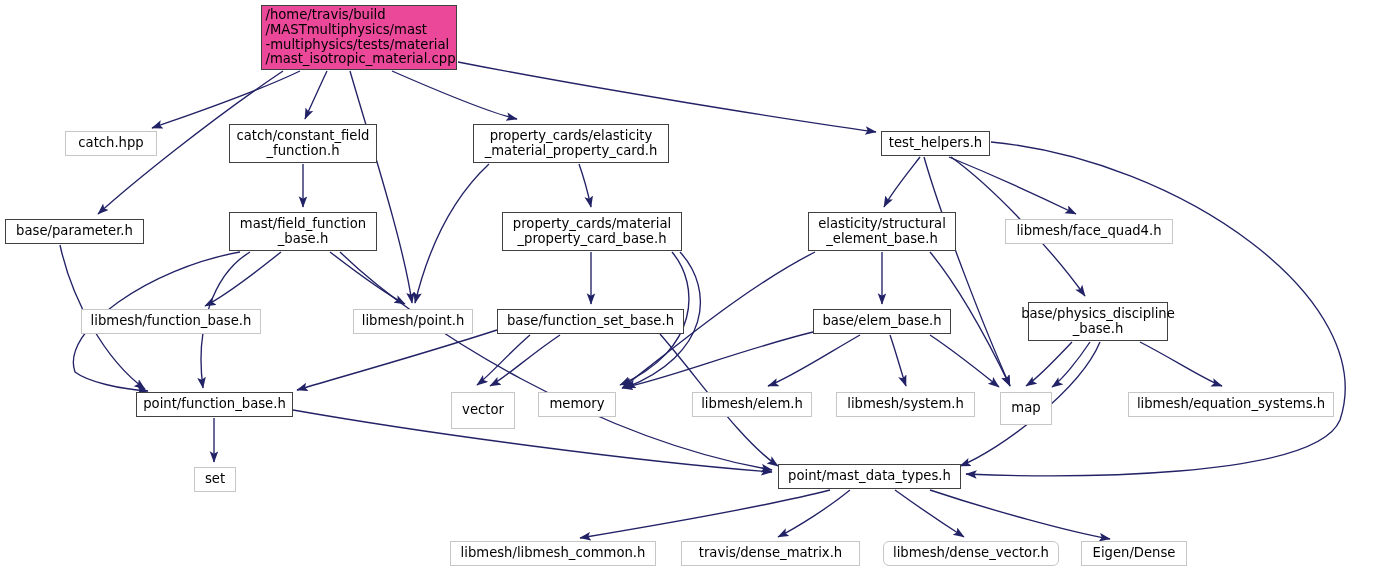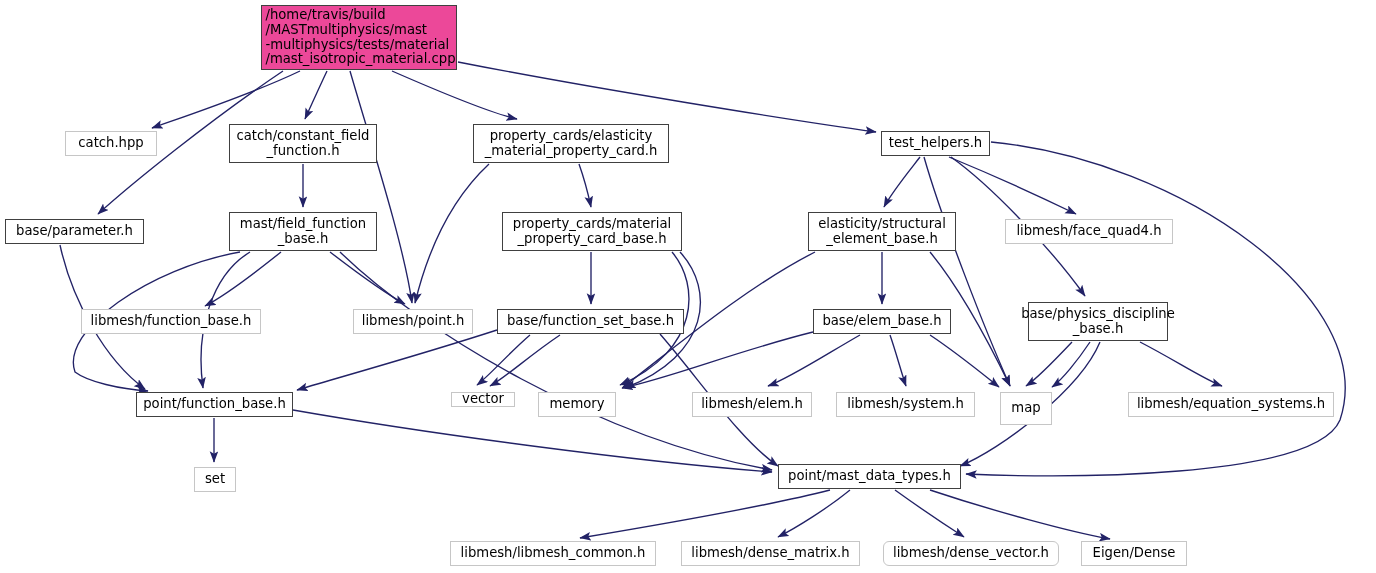--- a/index.html
+++ b/index.html
@@ -125,21 +125,21 @@
       <div class="node inner" style="left: 813px; top: 309px; width: 138px; height: 25px;">
         <span class="lbl">base/elem_base.h</span>
       </div>
       <div class="node inner" style="left: 1028px; top: 302px; width: 140px; height: 39px;">
         <span class="lbl">base/physics_discipline
 _base.h</span>
       </div>
       <div class="node inner" style="left: 136px; top: 392px; width: 157px; height: 25px;">
         <span class="lbl">point/function_base.h</span>
       </div>
-      <div class="node leaf" style="left: 451px; top: 392px; width: 64px; height: 15px;">
+      <div class="node leaf" style="left: 451px; top: 392px; width: 64px; height: 37px;">
         <span class="lbl">vector</span>
       </div>
       <div class="node leaf" style="left: 538px; top: 392px; width: 78px; height: 25px;">
         <span class="lbl">memory</span>
       </div>
       <div class="node leaf" style="left: 692px; top: 392px; width: 120px; height: 25px;">
         <span class="lbl">libmesh/elem.h</span>
       </div>
       <div class="node leaf" style="left: 836px; top: 392px; width: 139px; height: 25px;">
         <span class="lbl">libmesh/system.h</span>
@@ -153,21 +153,21 @@
       <div class="node leaf" style="left: 194px; top: 467px; width: 42px; height: 25px;">
         <span class="lbl">set</span>
       </div>
       <div class="node inner" style="left: 778px; top: 464px; width: 183px; height: 25px;">
         <span class="lbl">point/mast_data_types.h</span>
       </div>
       <div class="node leaf" style="left: 450px; top: 541px; width: 206px; height: 25px;">
         <span class="lbl">libmesh/libmesh_common.h</span>
       </div>
       <div class="node leaf" style="left: 681px; top: 541px; width: 179px; height: 25px;">
-        <span class="lbl">libmesh/dense_matrix.h</span>
+        <span class="lbl">travis/dense_matrix.h</span>
       </div>
       <div class="node leaf" style="left: 883px; top: 541px; width: 176px; height: 25px; border-radius: 6px;">
         <span class="lbl">libmesh/dense_vector.h</span>
       </div>
       <div class="node leaf" style="left: 1081px; top: 541px; width: 106px; height: 25px;">
         <span class="lbl">Eigen/Dense</span>
       </div>
     </div>
 
 </div>

